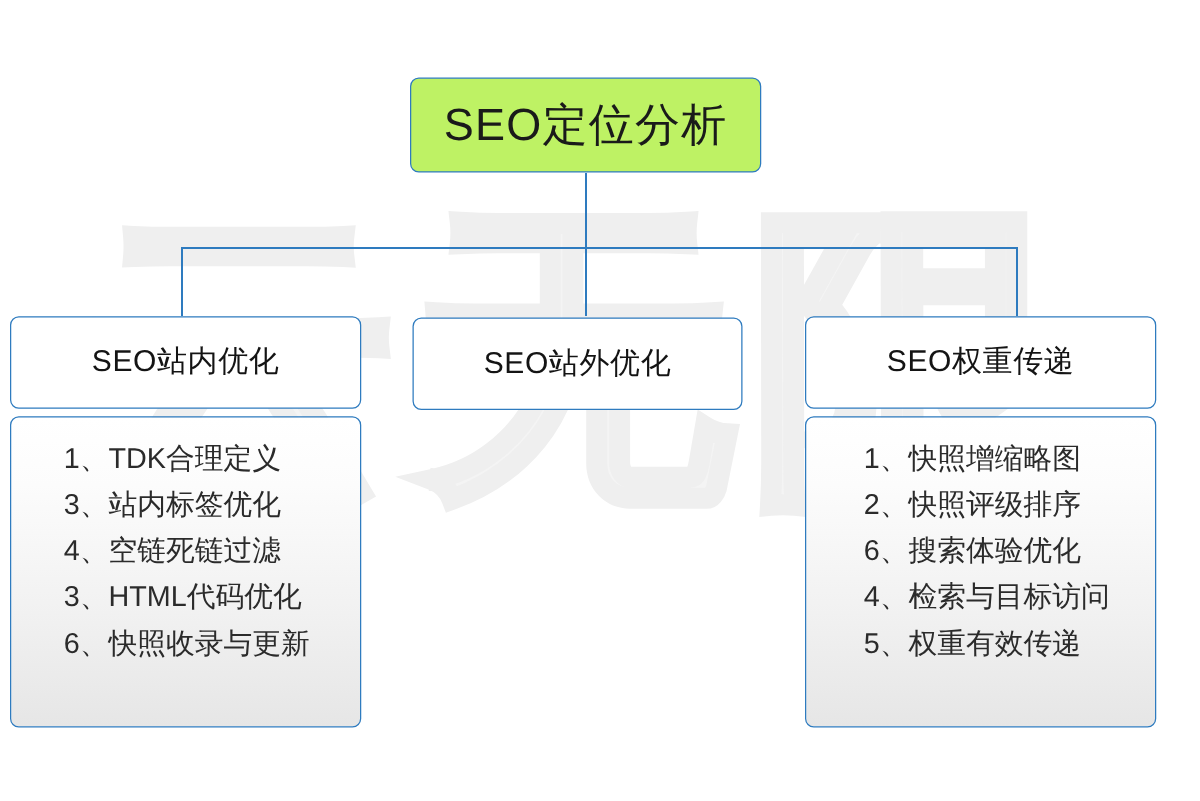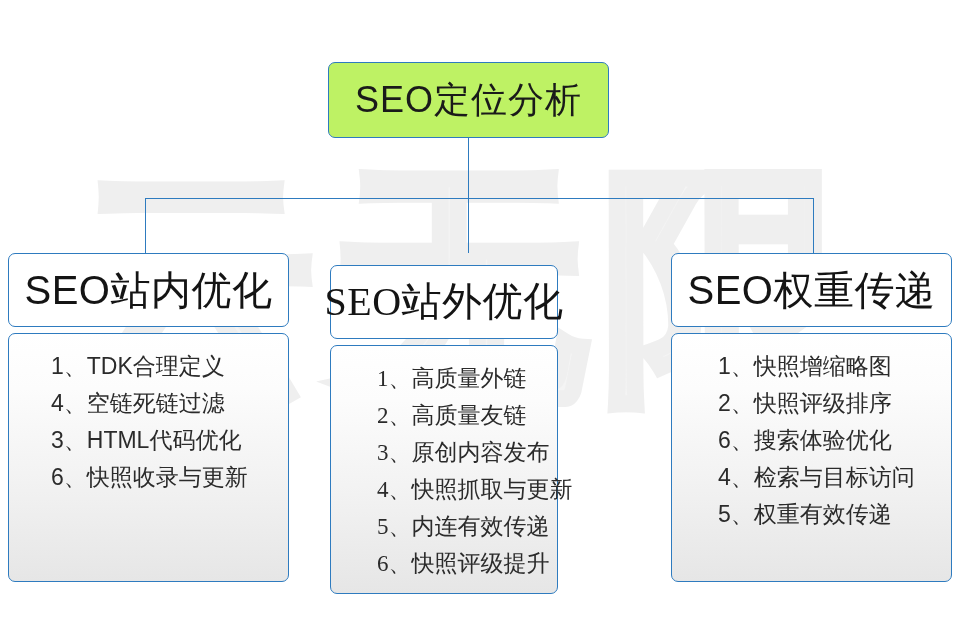--- a/index.html
+++ b/index.html
@@ -108,21 +108,21 @@
     background: #ffffff;
     display: flex;
     align-items: center;
     justify-content: center;
     height: 74px;
     top: 0;
     left: 0;
     right: 0;
   }
   .col-header-title {
-    font-size: 40px;
+    font-size: 24px;
     color: #141414;
     letter-spacing: 0.5px;
     line-height: 1;
     white-space: nowrap;
   }
   .col-panel {
     position: absolute;
     box-sizing: border-box;
     border: 1.5px solid #2e7bbf;
     border-radius: 7px;
@@ -138,22 +138,22 @@
   }
   .list-item {
     font-size: 23px;
     color: #2b2b2b;
     line-height: 37px;
     padding-left: 26px;
     white-space: nowrap;
     letter-spacing: 0px;
   }
   .col-1 { left: 8px;   width: 281px; top: 253px; height: 330px; }
-  .col-2 { left: 330px; width: 228px; top: 265px; height: 330px; font-family: Liberation Serif, serif; }
-  .col-3 { left: 671px; width: 281px; top: 253px; height: 330px; }
+  .col-2 { left: 330px; width: 264px; top: 254px; height: 330px; }
+  .col-3 { left: 644px; width: 281px; top: 253px; height: 330px; }
   .col-2 .list-item, .col-3 .list-item { padding-left: 30px; }
 </style>
 </head>
 <body>
 
 <div id="stage">
 
   <div class="watermark-fill">云无限</div>
   <div class="watermark">云无限</div>
 
@@ -170,37 +170,30 @@
   <div class="node-box root-box">
     <span class="root-title">SEO定位分析</span>
   </div>
 
   <div class="col col-1">
     <div class="col-header">
       <span class="col-header-title">SEO站内优化</span>
     </div>
     <div class="col-panel">
       <div class="list-item">1、TDK合理定义</div>
+      <div class="list-item">3、站内标签优化</div>
       <div class="list-item">4、空链死链过滤</div>
       <div class="list-item">3、HTML代码优化</div>
       <div class="list-item">6、快照收录与更新</div>
     </div>
   </div>
 
   <div class="col col-2">
     <div class="col-header">
       <span class="col-header-title">SEO站外优化</span>
-    </div>
-    <div class="col-panel">
-      <div class="list-item">1、高质量外链</div>
-      <div class="list-item">2、高质量友链</div>
-      <div class="list-item">3、原创内容发布</div>
-      <div class="list-item">4、快照抓取与更新</div>
-      <div class="list-item">5、内连有效传递</div>
-      <div class="list-item">6、快照评级提升</div>
     </div>
   </div>
 
   <div class="col col-3">
     <div class="col-header">
       <span class="col-header-title">SEO权重传递</span>
     </div>
     <div class="col-panel">
       <div class="list-item">1、快照增缩略图</div>
       <div class="list-item">2、快照评级排序</div>

